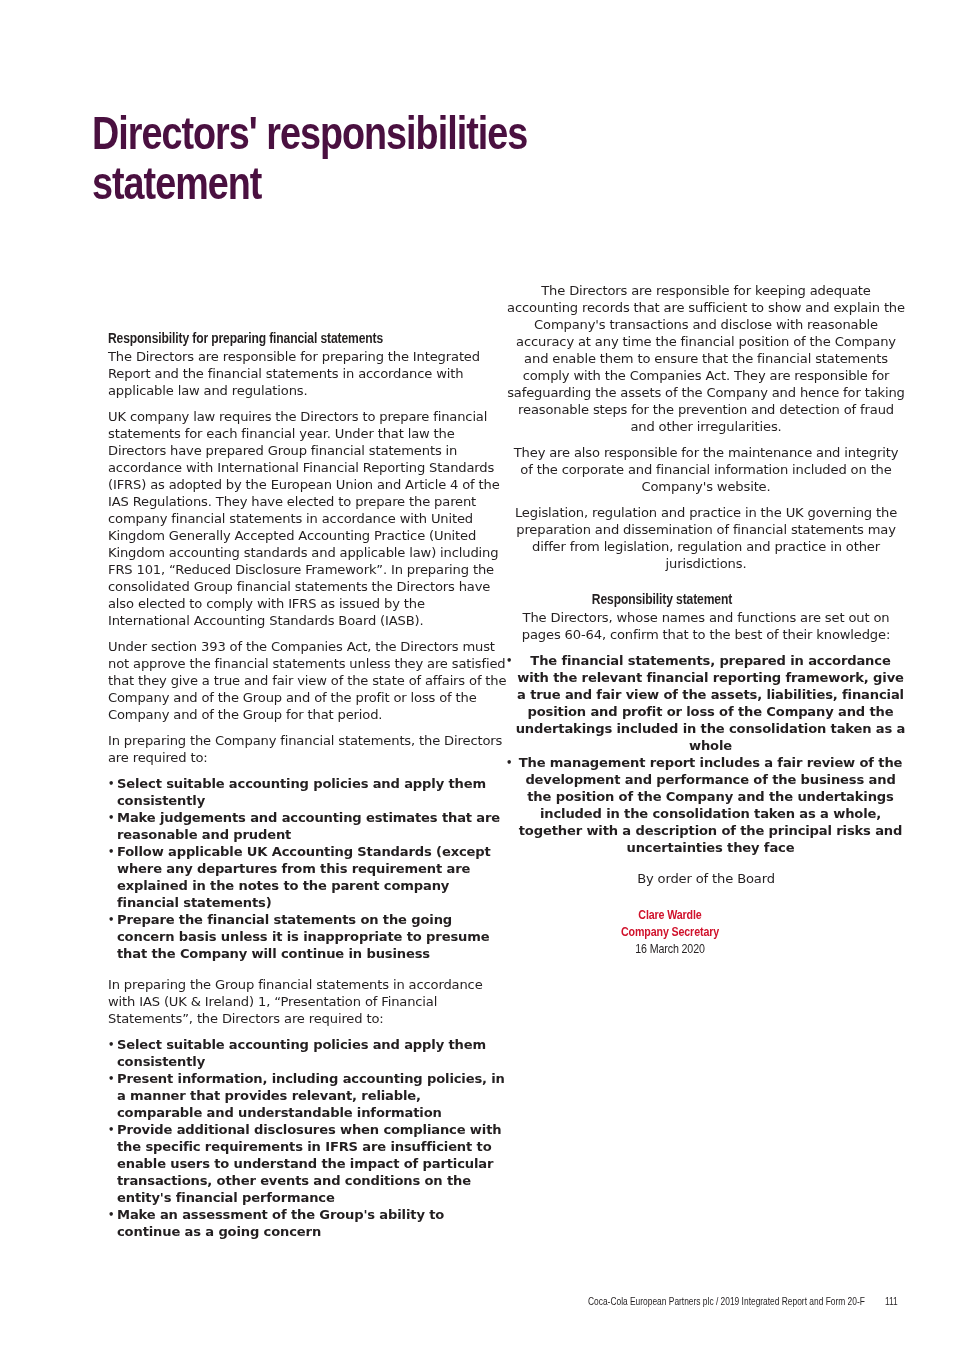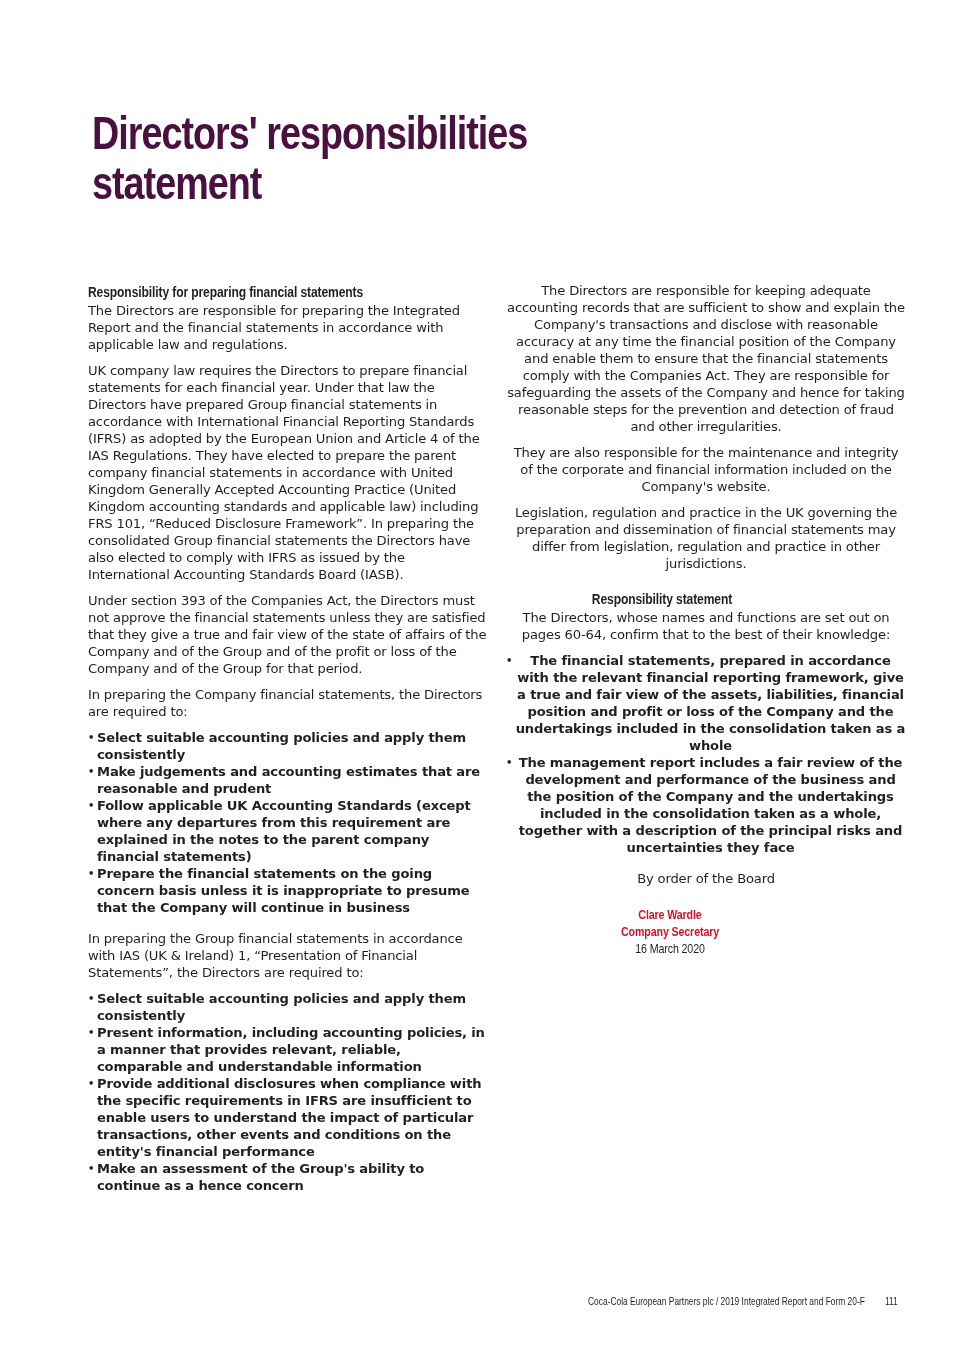--- a/index.html
+++ b/index.html
@@ -20,21 +20,21 @@
       transform: scaleX(0.82);
       transform-origin: left top;
       width: 560px;
     }
     .col {
       position: absolute; top: 282px;
       font-size: 13.1px;
       line-height: 17px;
       letter-spacing: -0.15px;
     }
-    .col-left { left: 88px; width: 400px; }
+    .col-left { left: 108px; width: 400px; margin-top: 46px; }
     .col-right { left: 506px; width: 400px; text-align: center; }
     .heading {
       font-family: "Liberation Sans", sans-serif;
       font-weight: bold;
       font-size: 15.5px;
       line-height: 20px;
       color: #231f20;
       margin: 0;
       transform: scaleX(0.78);
       transform-origin: left top;
@@ -90,21 +90,21 @@
     <li>Select suitable accounting policies and apply them consistently</li>
     <li>Make judgements and accounting estimates that are reasonable and prudent</li>
     <li>Follow applicable UK Accounting Standards (except where any departures from this requirement are explained in the notes to the parent company financial statements)</li>
     <li>Prepare the financial statements on the going concern basis unless it is inappropriate to presume that the Company will continue in business</li>
   </ul>
   <p class="gap-after-list">In preparing the Group financial statements in accordance with IAS (UK &amp; Ireland) 1, “Presentation of Financial Statements”, the Directors are required to:</p>
   <ul>
     <li>Select suitable accounting policies and apply them consistently</li>
     <li>Present information, including accounting policies, in a manner that provides relevant, reliable, comparable and understandable information</li>
     <li>Provide additional disclosures when compliance with the specific requirements in IFRS are insufficient to enable users to understand the impact of particular transactions, other events and conditions on the entity's financial performance</li>
-    <li>Make an assessment of the Group's ability to continue as a hence concern</li>
+    <li>Make an assessment of the Group's ability to continue as a going concern</li>
   </ul>
 </div>
 
 <div class="col col-right">
   <p>The Directors are responsible for keeping adequate accounting records that are sufficient to show and explain the Company's transactions and disclose with reasonable accuracy at any time the financial position of the Company and enable them to ensure that the financial statements comply with the Companies Act. They are responsible for safeguarding the assets of the Company and hence for taking reasonable steps for the prevention and detection of fraud and other irregularities.</p>
   <p>They are also responsible for the maintenance and integrity of the corporate and financial information included on the Company's website.</p>
   <p>Legislation, regulation and practice in the UK governing the preparation and dissemination of financial statements may differ from legislation, regulation and practice in other jurisdictions.</p>
   <h2 class="heading">Responsibility statement</h2>
   <p>The Directors, whose names and functions are set out on pages 60-64, confirm that to the best of their knowledge:</p>
   <ul>

